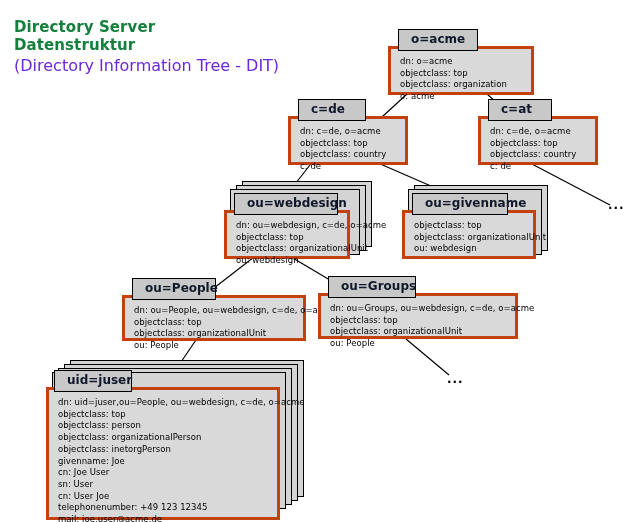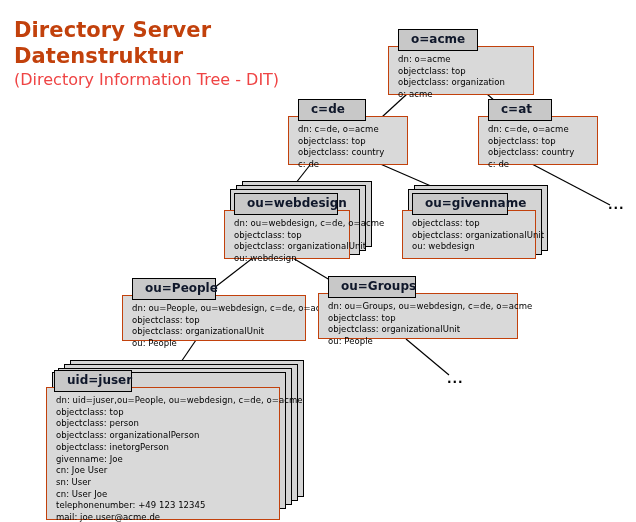--- a/index.html
+++ b/index.html
@@ -17,30 +17,30 @@
   }
 
   
   #title-block {
     position: absolute;
     left: 14px;
     top: 18px;
     line-height: 1.22;
   }
   #title-block .t-line {
-    font-size: 21px;
+    font-size: 15px;
     font-weight: bold;
-    color: #c2410c;
+    color: #15803d;
     white-space: nowrap;
     letter-spacing: 0.1px;
   }
   #title-block .t-sub {
     font-size: 16px;
     font-weight: normal;
-    color: #ef4444;
+    color: #6d28d9;
     white-space: nowrap;
     margin-top: 1px;
   }
 
   
   #links {
     position: absolute;
     left: 0;
     top: 0;
     width: 636px;
@@ -71,21 +71,21 @@
     color: #0f172a;
     padding: 3px 12px 3px 12px;
     white-space: nowrap;
     z-index: 3;
     line-height: 1.15;
   }
   .node-body {
     position: absolute;
     left: 0;
     background: #d9d9d9;
-    border: 1px solid #c2410c;
+    border: 3px solid #c2410c;
     box-sizing: border-box;
     z-index: 2;
     padding: 7px 8px 8px 9px;
   }
   .attr-line {
     font-size: 8.5px;
     color: #000000;
     white-space: nowrap;
     line-height: 1.38;
     letter-spacing: 0.05px;

